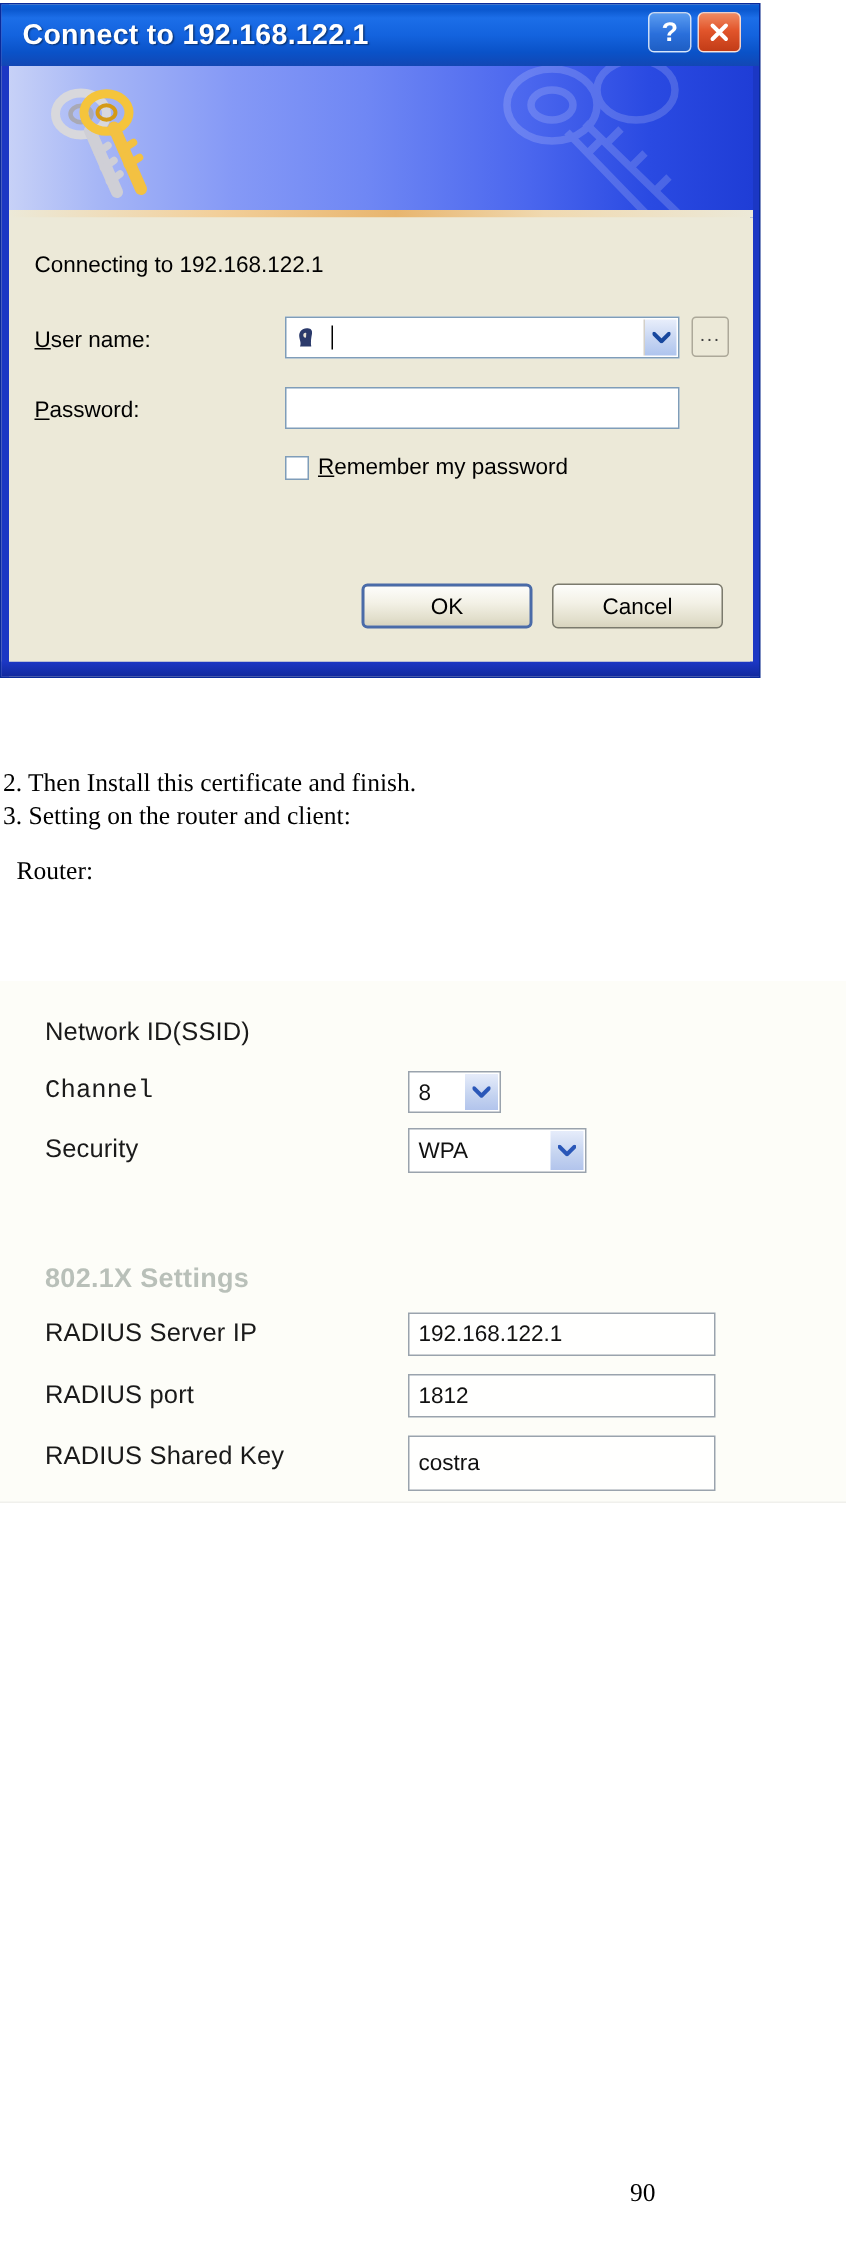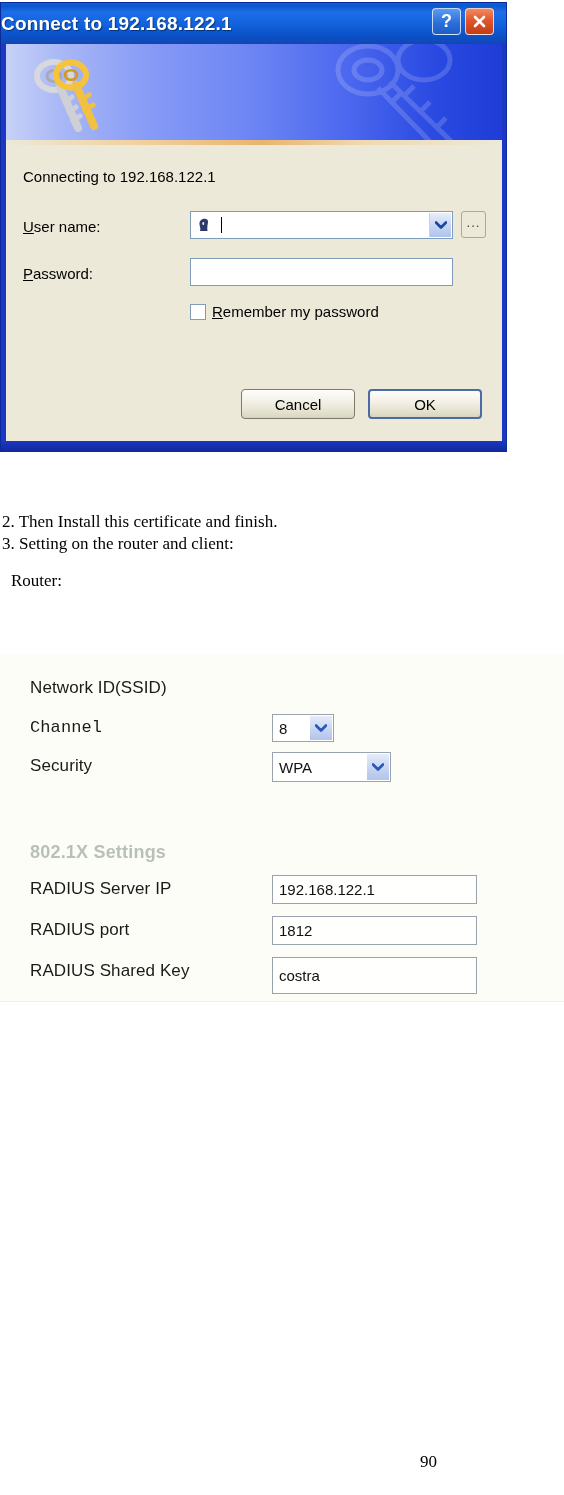--- a/index.html
+++ b/index.html
@@ -51,20 +51,21 @@
         #1363de 50%, #0a52c8 78%, #1247b4 100%);
     box-sizing: border-box;
     display: flex;
     align-items: center;
   }
   .xp-title {
     color: #ffffff;
     font-size: 19px;
     font-weight: bold;
     letter-spacing: 0.2px;
+    margin-left: 14px;
     text-shadow: 1px 1px 1px rgba(0,0,0,0.45);
     font-family: "Liberation Sans", "DejaVu Sans", sans-serif;
     white-space: nowrap;
   }
   .xp-title-buttons {
     position: absolute;
     right: 12px;
     top: 5px;
     display: flex;
     gap: 4px;
@@ -437,22 +438,22 @@
     <div class="xp-pwd-field">
       <span></span>
     </div>
 
     <div class="xp-checkbox-row">
       <span class="xp-checkbox"></span>
       <span class="xp-checkbox-label"><u>R</u>emember my password</span>
     </div>
 
     <div class="xp-buttons">
+      <div class="xp-button default">OK</div>
       <div class="xp-button">Cancel</div>
-      <div class="xp-button default">OK</div>
     </div>
 
   </div>
 </div>
 
 <div class="doc-line doc-l1">2. Then Install this certificate and finish.</div>
 <div class="doc-line doc-l2">3. Setting on the router and client:</div>
 <div class="doc-line doc-l3">Router:</div>
 
 <div class="router-panel">

